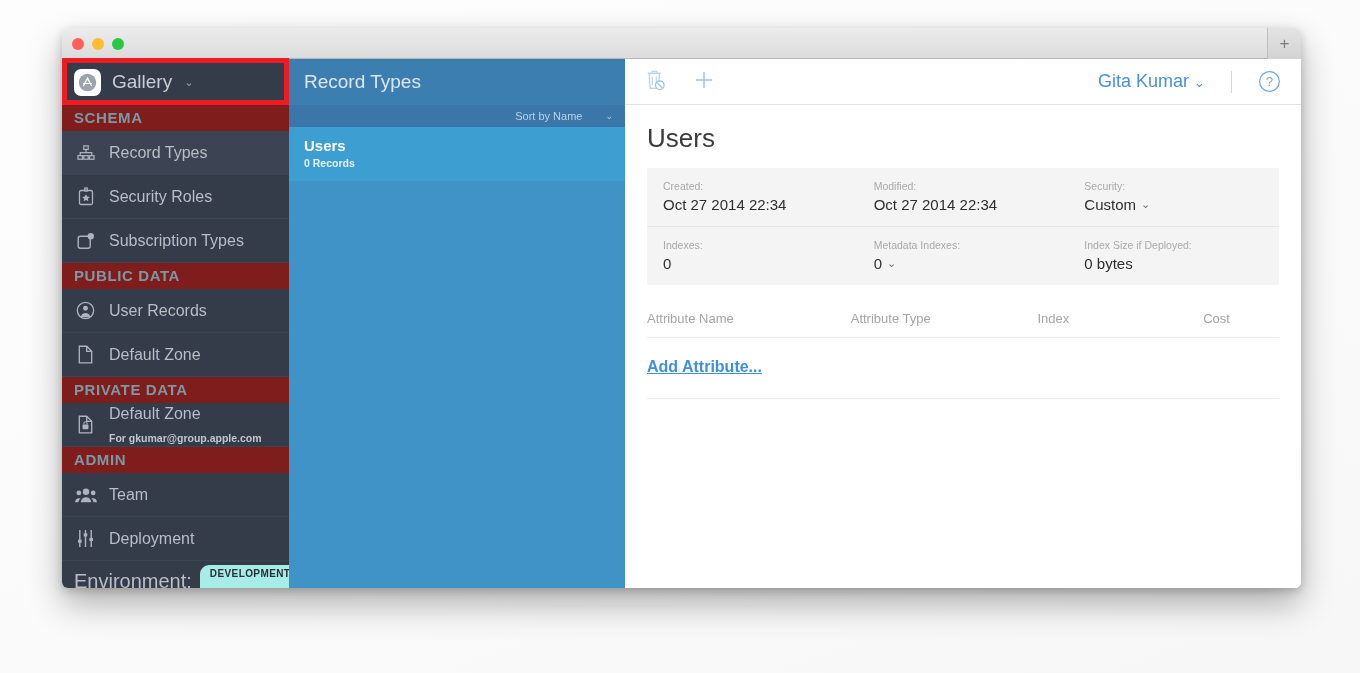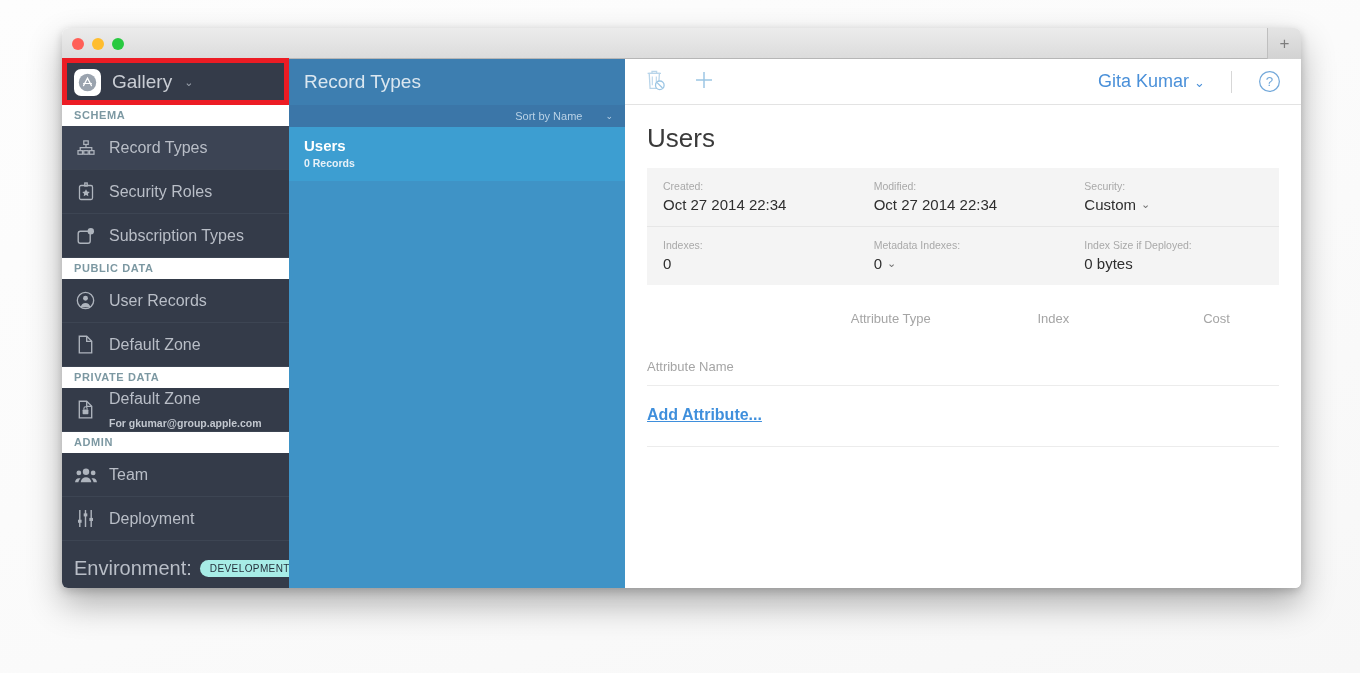--- a/index.html
+++ b/index.html
@@ -52,43 +52,43 @@
     padding: 0 12px; gap: 11px; flex: none;
   }
   .app-icon {
     width: 27px; height: 27px; border-radius: 7px; background: #fff;
     display: flex; align-items: center; justify-content: center; flex: none;
   }
   .app-title { color: #c9cdd4; font-size: 19px; font-weight: 400; }
   .caret { font-size: 11px; color: #9aa1ac; margin-left: 1px; }
 
   .group-hd {
-    background: #ffffff; color: #7c98a2; font-size: 11px; font-weight: 700;
+    background: #7f1d1d; color: #7c98a2; font-size: 15px; font-weight: 700;
     letter-spacing: .6px; padding: 4px 12px 5px; flex: none;
   }
   .nav {
     height: 44px; display: flex; align-items: center; gap: 12px;
     padding: 0 12px; border-bottom: 1px solid #3d4553; flex: none;
     position: relative;
   }
   .nav.active { background: #3c4454; }
   .nav .ico { width: 23px; display: flex; align-items: center; justify-content: center; flex: none; }
   .nav .lbl { color: #b9bec7; font-size: 16px; }
   .nav.two .txtwrap { display: flex; flex-direction: column; justify-content: center; gap: 0px; }
   .nav.two .sub { color: #c2c7cf; font-size: 10.5px; font-weight: 700; margin-top: 9px; }
 
   .env-bar {
     margin-top: auto; height: 40px; display: flex; align-items: center;
     gap: 8px; padding: 0 12px; flex: none;
   }
   .env-label { color: #b9bec7; font-size: 20px; }
   .env-badge {
-    background: #a7ece6; color: #26303c; font-size: 10px; font-weight: 400;
+    background: #a7ece6; color: #26303c; font-size: 10px; font-weight: 700;
     letter-spacing: .4px; border-radius: 9px; padding: 3px 8px 3px 10px;
-    display: flex; gap: 5px;
+    display: flex; gap: 5px; flex-direction: column;
   }
   .env-badge .caret2 { font-size: 9px; color: #3d4b57; }
 
   
   .listcol { width: 336px; flex: none; background: #3f93c6; display: flex; flex-direction: column; }
   .list-hd {
     height: 46px; background: #3d7eb0; display: flex; align-items: center;
     padding: 0 15px; flex: none;
   }
   .list-hd span { color: #dbe7f0; font-size: 19px; }
@@ -125,21 +125,21 @@
   .cell { flex: 1; padding: 0 16px; }
   .cell .k { font-size: 10.5px; color: #a9a9a9; margin-bottom: 4px; }
   .cell .v { font-size: 15px; color: #2e2e2e; display: flex; align-items: center; gap: 5px; }
   .cell .v .caret4 { font-size: 11px; color: #6f6f6f; }
 
   .tablehd {
     display: flex; margin: 26px 22px 0; padding-bottom: 11px;
     border-bottom: 1px solid #ececec;
   }
   .th { font-size: 13px; color: #a5a5a5; }
-  .th.c1 { width: 215px; margin-top: 48px; }
+  .th.c1 { width: 215px; }
   .th.c2 { width: 197px; }
   .th.c3 { width: 175px; }
   .th.c4 { width: 80px; }
   .addrow { margin: 0 22px; padding: 20px 0 22px; border-bottom: 1px solid #ececec; }
   .addrow a { font-size: 16px; color: #3f8fdc; font-weight: 700; }
 
   
   .hl {
     position: absolute; left: 62px; top: 58px; width: 227px; height: 47px;
     border: 5px solid #ec1c24; pointer-events: none; z-index: 30;

